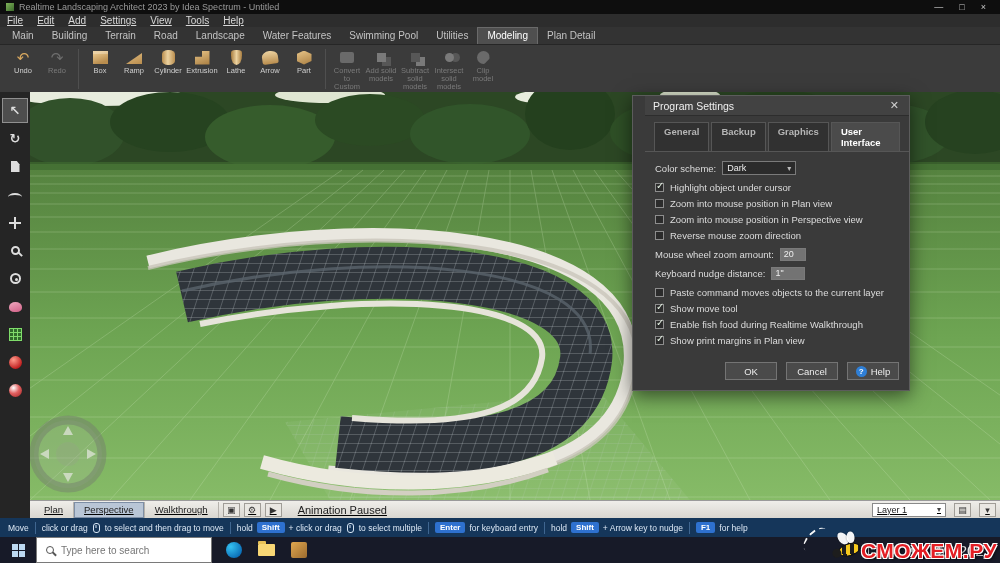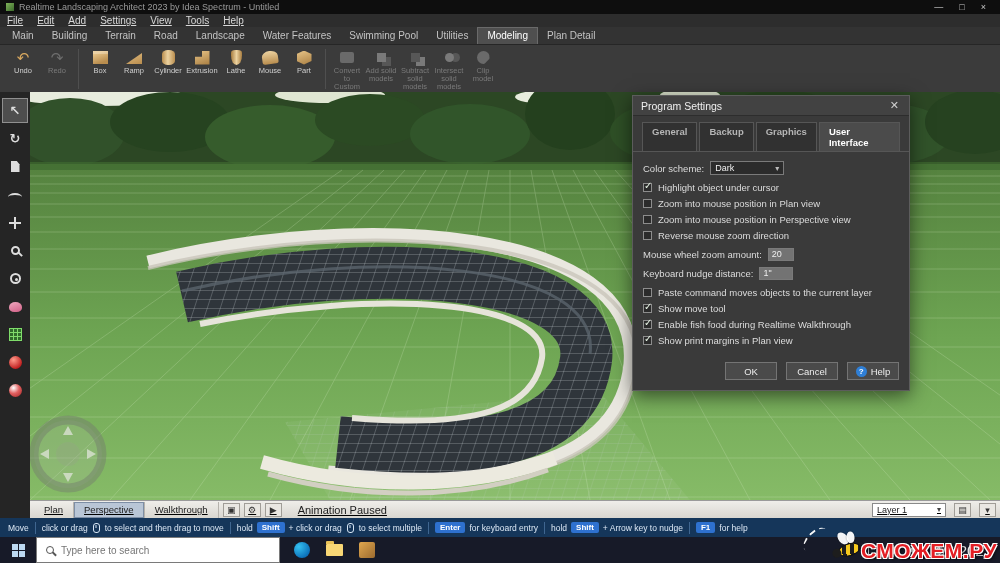--- a/index.html
+++ b/index.html
@@ -87,38 +87,38 @@
   .sdiv { width:1px; height:12px; background:#3f6690; margin:0 4px; flex:none; }
   .kbd { background:#2e71cf; border-radius:2px; padding:1px 5px; font-size:8px; font-weight:bold; color:#fff; margin:0 2px; }
   .mouse { display:inline-block; width:7px; height:10px; border:1px solid #d7e6f5; border-radius:3px; position:relative; margin:0 3px; vertical-align:-2px; }
   .mouse::after { content:""; position:absolute; left:50%; top:1px; width:1px; height:3px; background:#d7e6f5; transform:translateX(-50%); }
 
   
   .taskbar { height:26px; background:#171a28; display:flex; align-items:center; }
   .start { width:36px; height:100%; display:flex; align-items:center; justify-content:center; }
   .win-logo { display:grid; grid-template-columns:6px 6px; gap:1px; }
   .win-logo span { width:6px; height:6px; background:#bcd9f2; }
-  .tsearch { display:flex; align-items:center; gap:7px; background:#fff; height:100%; width:244px; padding:0 9px; border:1px solid #7a7a7a; }
+  .tsearch { display:flex; align-items:center; gap:7px; background:#fff; height:100%; width:176px; padding:0 9px; border:1px solid #7a7a7a; }
   .mag-g { width:8px; height:8px; border:1.5px solid #555; border-radius:50%; position:relative; flex:none; }
   .mag-g::after { content:""; position:absolute; width:5px; height:1.5px; background:#555; right:-4px; bottom:-1px; transform:rotate(45deg); }
   .tsearch input { border:none; outline:none; background:transparent; font-size:10px; color:#444; width:160px; font-family:inherit; }
   .task-icons { display:flex; align-items:center; gap:16px; padding:0 14px; }
   .edge-icon { width:16px; height:16px; border-radius:50%; background:radial-gradient(circle at 30% 30%,#35c1f1,#0b6fb8 75%); }
   .folder-icon { width:17px; height:12px; background:#f8d775; border-radius:1px; position:relative; }
   .folder-icon::before { content:""; position:absolute; top:-3px; left:0; width:8px; height:3px; background:#e9c257; border-radius:1px 1px 0 0; }
   .lsapp-icon { width:16px; height:16px; background:linear-gradient(135deg,#e0a74f,#9c6b2f); border-radius:2px; box-shadow:0 10px 0 -8px #76b9ed; }
   .tray { margin-left:auto; display:flex; align-items:center; gap:9px; padding-right:8px; color:#e8e8e8; }
   .caret-up { font-size:9px; color:#ddd; }
   .kbd-tray { width:12px; height:9px; border:1px solid #ddd; border-radius:1px; opacity:.9; }
   .net-tray { width:0; height:0; border-left:5px solid transparent; border-right:5px solid transparent; border-bottom:8px solid #ddd; opacity:.9; }
   .vol-tray { width:7px; height:8px; background:#ddd; clip-path:polygon(0 30%,40% 30%,100% 0,100% 100%,40% 70%,0 70%); opacity:.9; }
   .tray-date { font-size:15px; line-height:11px; text-align:center;padding-left:10px; }
 
   
-  .dialog { position:absolute; left:632px; top:95px; width:278px; background:#3a3a3a; border:1px solid #5c5c5c; box-shadow:0 5px 18px rgba(0,0,0,.55); z-index:30; color:#e2e2e2; }
+  .dialog { position:absolute; left:632px; top:95px; width:278px; background:#3a3a3a; border:1px solid #5c5c5c; box-shadow:0 5px 18px rgba(0,0,0,.55); z-index:30; color:#e2e2e2;padding-left:12px; }
   .dlg-title { height:20px; display:flex; align-items:center; padding:0 8px; font-size:10.5px; color:#efefef; background:#424242; border-bottom:1px solid #2d2d2d; }
   .dlg-close { margin-left:auto; color:#cfcfcf; font-size:11px; line-height:11px; padding:0 2px; }
   .dlg-tabs { display:flex; gap:2px; padding:6px 9px 0; }
   .dtab { font-size:9.5px; padding:3px 9px; background:#313131; border:1px solid #565656; border-bottom:none; color:#b5b5b5;font-weight:bold; }
   .dtab.active { background:#4b4b4b; color:#fff; }
   .dlg-body { border-top:1px solid #565656; padding:8px 10px 2px; }
   .drow { display:flex; align-items:center; height:16px; font-size:9.5px; color:#dcdcdc; }
   .drow.gap { margin-top:3px; }
   .checkbox { width:9px; height:9px; border:1px solid #8d8d8d; background:#2b2b2b; margin-right:6px; position:relative; flex:none; }
   .checkbox.checked::after { content:"✓"; position:absolute; top:-4px; left:0; font-size:10px; color:#e9f6e7; }
@@ -221,21 +221,21 @@
     <div class="titem">
       <div class="ticon-wrap">
           <span class="shape i-lathe"></span>
         </div>
       <div class="tlabel">Lathe</div>
     </div>
     <div class="titem">
       <div class="ticon-wrap">
           <span class="shape i-loft"></span>
         </div>
-      <div class="tlabel">Mouse</div>
+      <div class="tlabel">Arrow</div>
     </div>
     <div class="titem">
       <div class="ticon-wrap">
           <span class="shape i-part"></span>
         </div>
       <div class="tlabel">Part</div>
     </div>
     <div class="tsep"></div>
     <div class="titem disabled">
       <div class="ticon-wrap">

